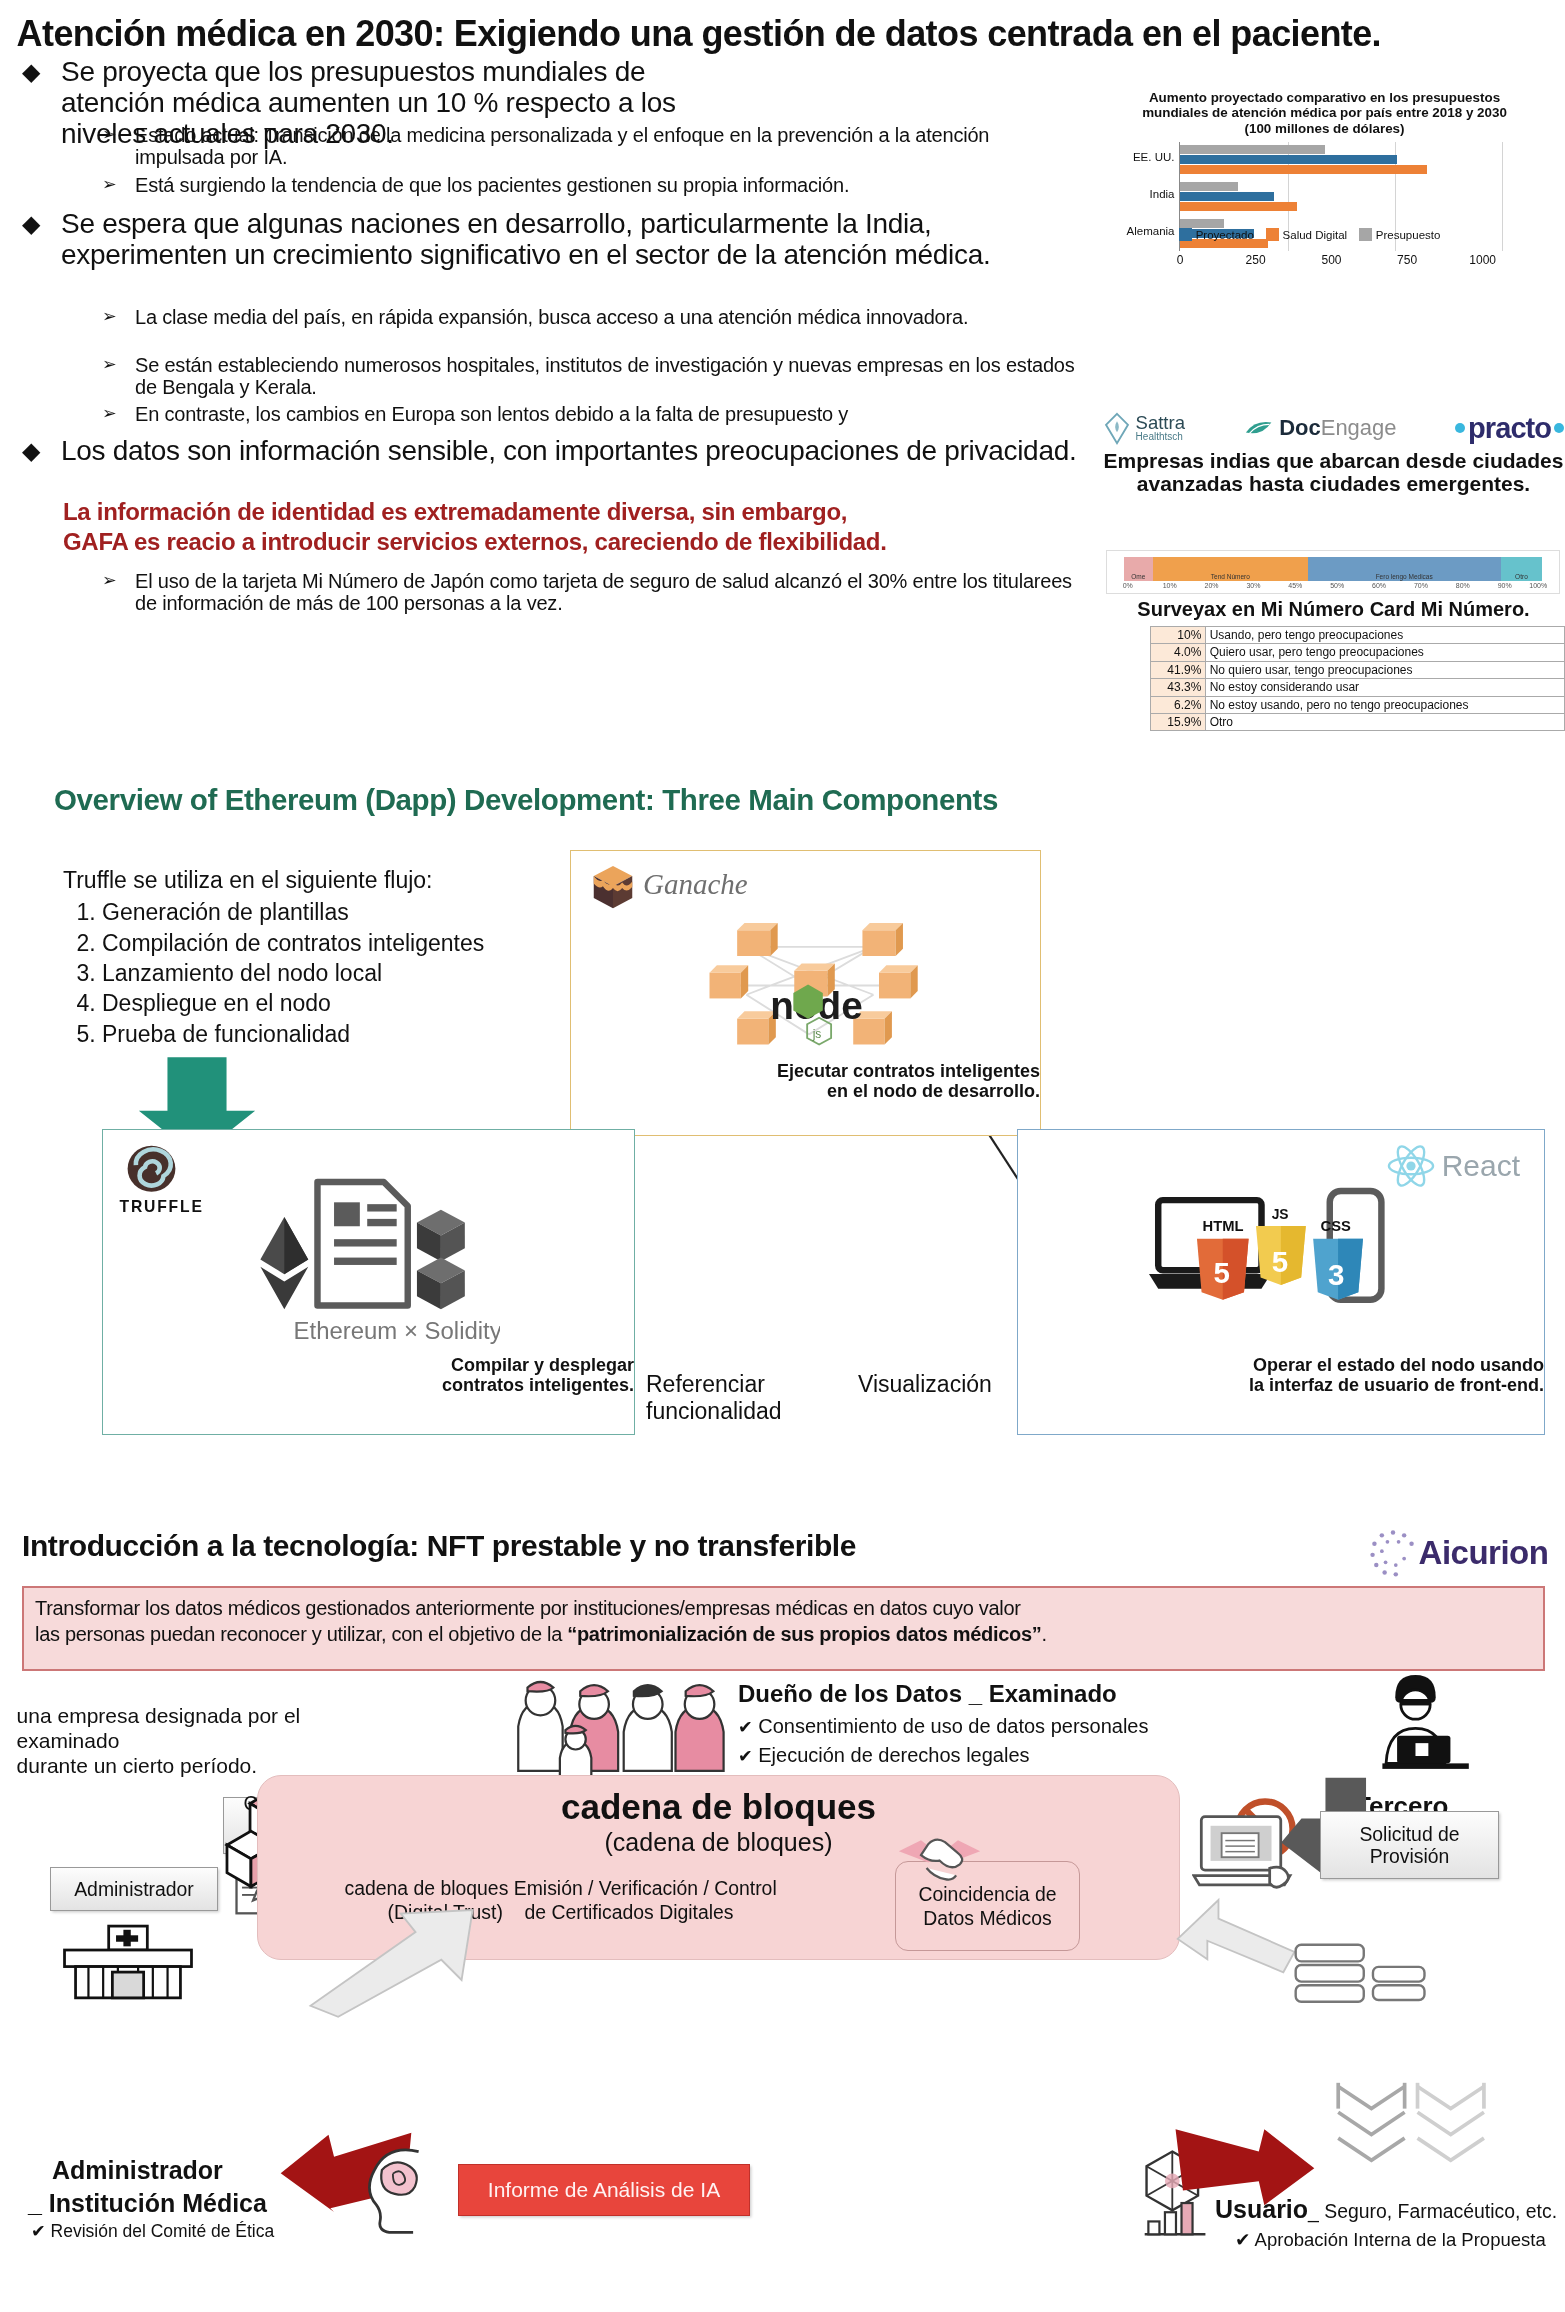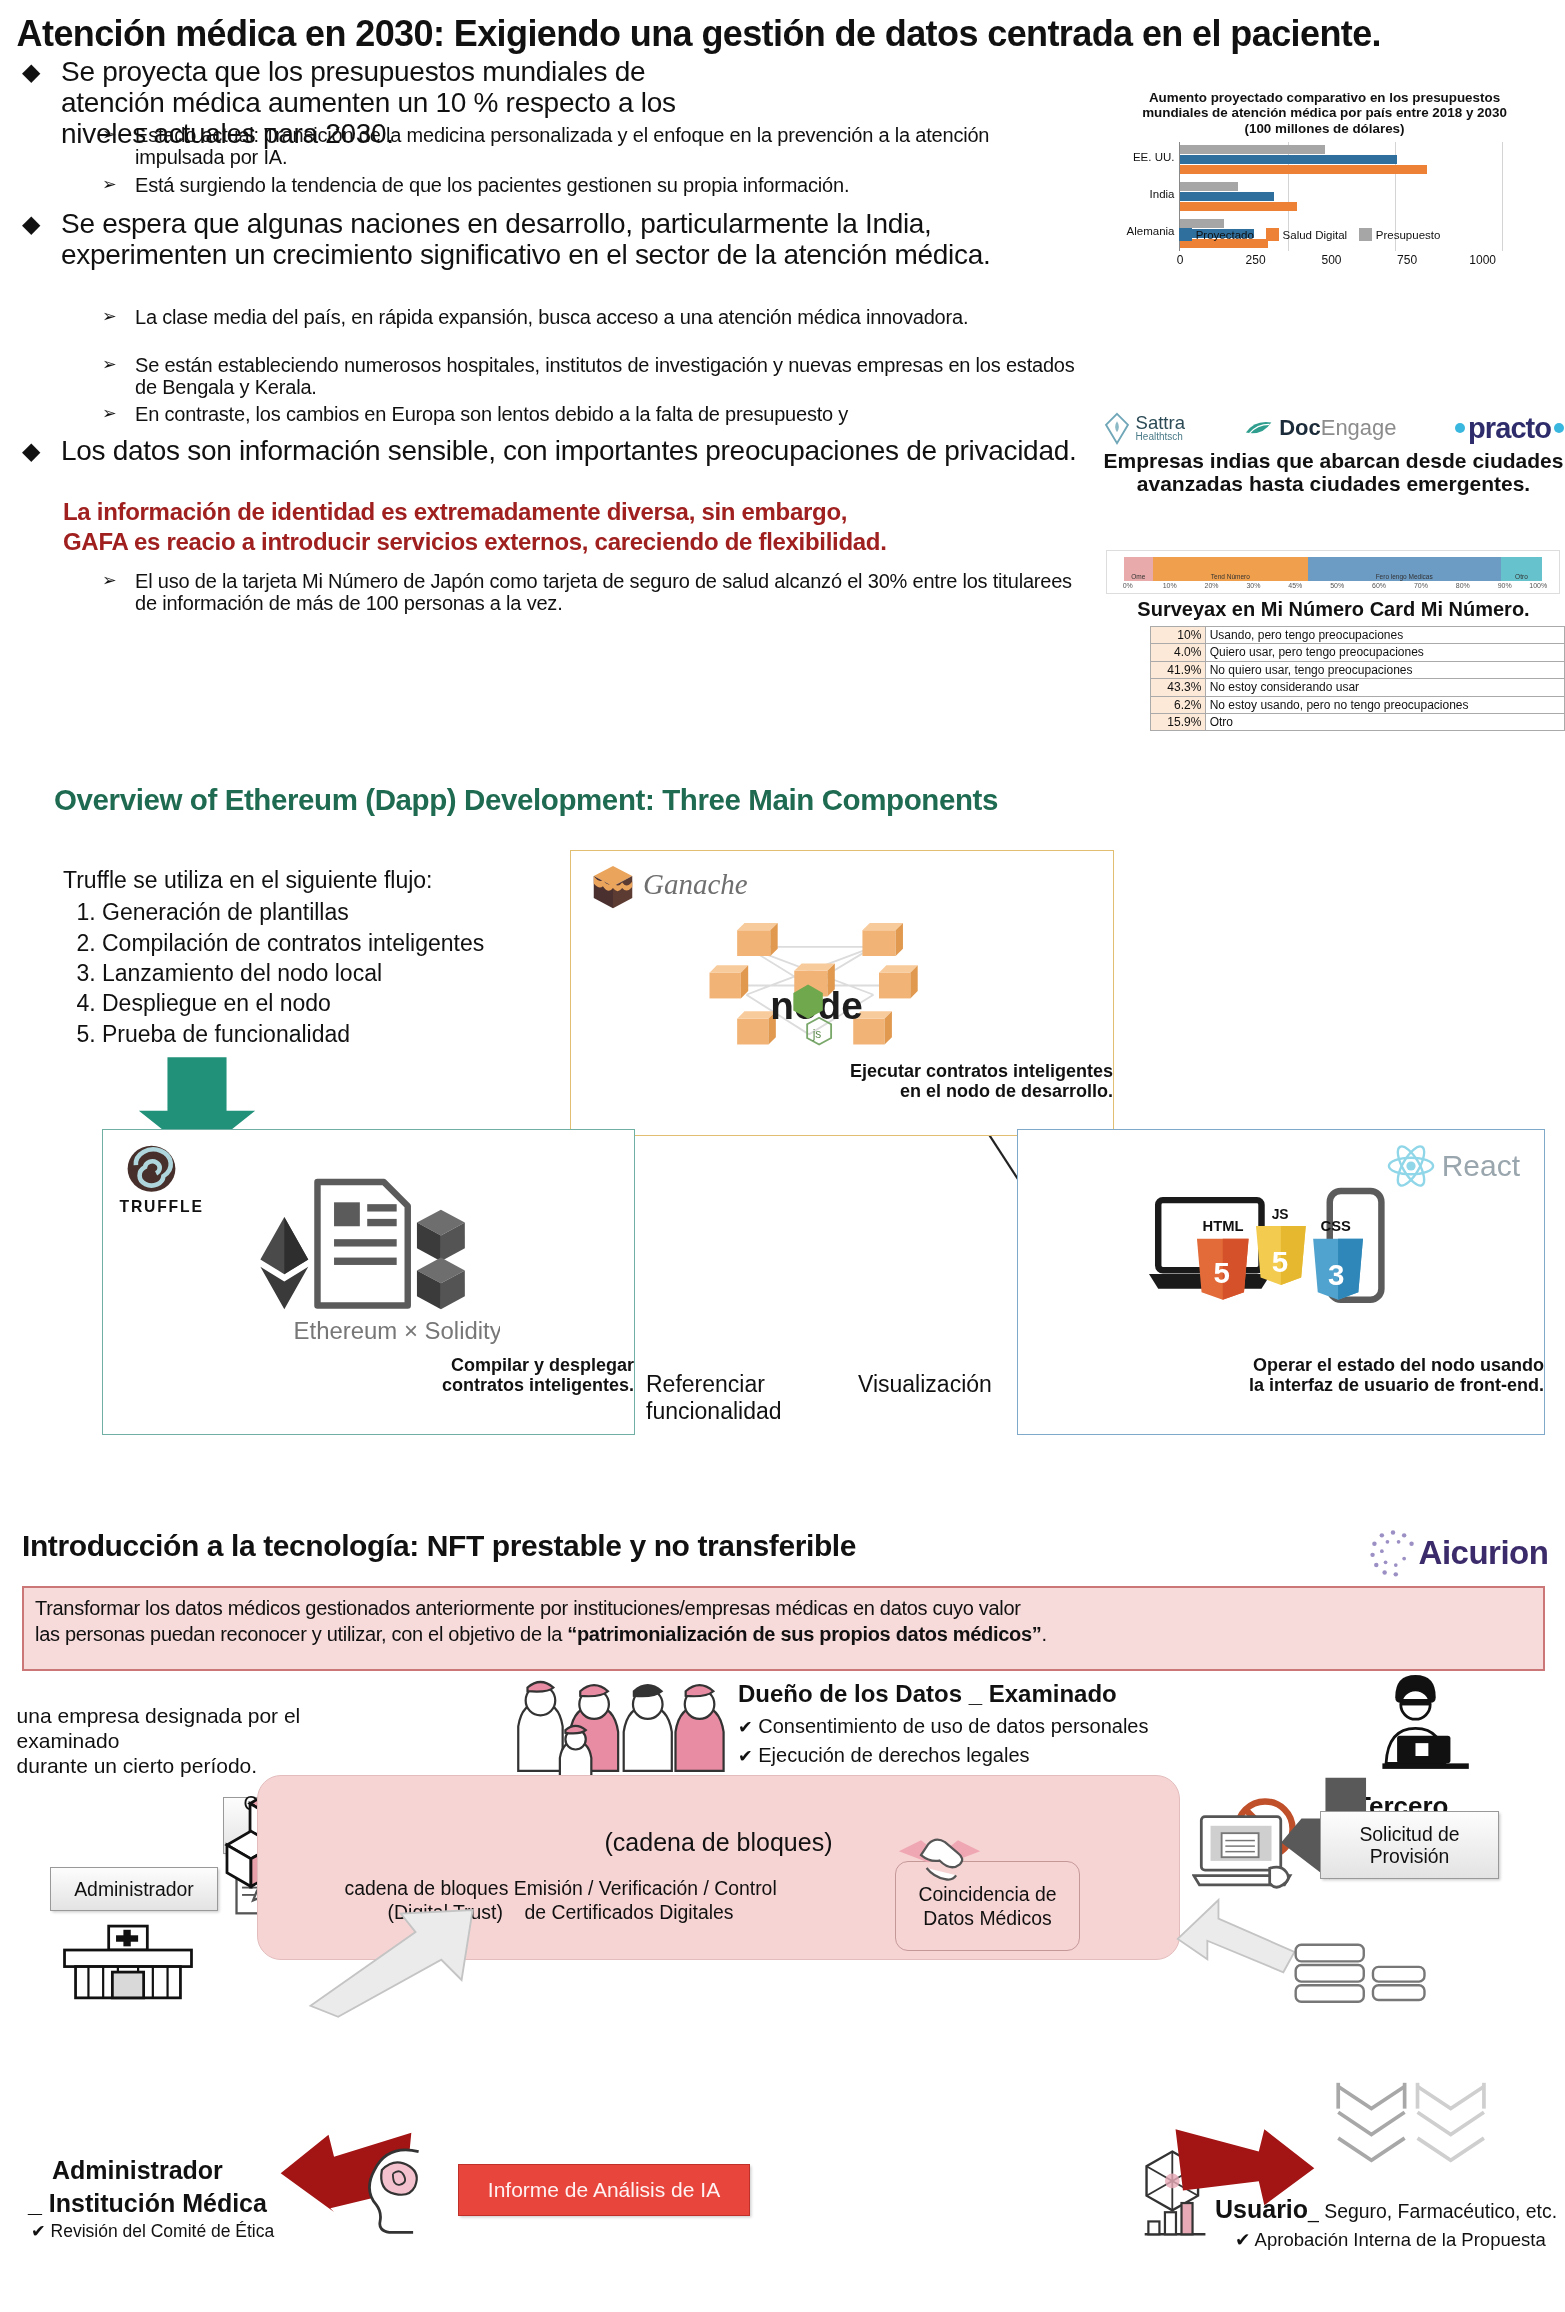--- a/index.html
+++ b/index.html
@@ -53,21 +53,21 @@
   #surveytable td { border:0.9px solid #aaa; padding:0.9px 3.7px; line-height:1.22; }
   #surveytable td.pc { width:55px; text-align:right; background:#FCE9D8; font-weight:normal; }
 
   
   #sec2 { position:absolute; left:0; top:780px; width:1565px; height:738px; }
   #s2-title { position:absolute; left:54px; top:2.8px; font-size:29.5px; font-weight:bold; color:#1F6B52; letter-spacing:-0.4px; }
   #truffle-flow { position:absolute; left:63px; top:85px; font-size:23px; line-height:1.32; }
   #truffle-flow ol { margin:1.8px 0 0 39px; }
   #truffle-flow li { list-style:decimal; }
 
-  .box-ganache { position:absolute; left:570px; top:70px; width:544px; height:286px; border:1.8px solid #E0BE72; background:#fff; }
+  .box-ganache { position:absolute; left:570px; top:70px; width:471px; height:286px; border:1.8px solid #E0BE72; background:#fff; }
   .box-tr { position:absolute; left:102px; top:349px; width:533px; height:306px; border:1.8px solid #6FAFA4; background:#fff; }
   .box-re { position:absolute; left:1017px; top:349px; width:528px; height:306px; border:1.8px solid #7FA8C9; background:#fff; }
   .boxcap { position:absolute; left:0; width:100%; text-align:right; font-size:18px; font-weight:bold; line-height:1.12;}
 
   .arrlbl { position:absolute; font-size:23px; }
   svg.lines { position:absolute; left:0; top:0; width:1565px; height:738px; pointer-events:none; }
 
   
   #sec3 { position:absolute; left:0; top:1518px; width:1565px; height:795px; }
   #s3-title { position:absolute; left:22px; top:11px; font-size:30px; font-weight:bold; letter-spacing:-0.4px; }
@@ -551,20 +551,21 @@
     <path d="M81 19 l-26 15 v30 l26 -15 z" fill="#fff" stroke="#111" stroke-width="3"></path>
     <path d="M30 49 l26 15 l-26 15 l-26 -15 z" fill="#fff" stroke="#111" stroke-width="3"></path>
     <path d="M4 64 l26 15 v30 l-26 -15 z" fill="#fff" stroke="#111" stroke-width="3"></path>
     <path d="M56 64 l-26 15 v30 l26 -15 z" fill="#E8A1AB" stroke="#111" stroke-width="3"></path>
     <path d="M80 49 l26 15 l-26 15 l-26 -15 z" fill="#fff" stroke="#111" stroke-width="3"></path>
     <path d="M54 64 l26 15 v30 l-26 -15 z" fill="#fff" stroke="#111" stroke-width="3"></path>
     <path d="M106 64 l-26 15 v30 l26 -15 z" fill="#E8A1AB" stroke="#111" stroke-width="3"></path>
   </svg>
 
   <div id="chainbox">
+    <div id="chain-h1">cadena de bloques</div>
     <div id="chain-h2">(cadena de bloques)</div>
     <div id="chain-sub">
       <span>cadena de bloques Emisión / Verificación / Control</span><br>
       <span>(Digital Trust)</span>&nbsp;&nbsp;&nbsp;&nbsp;<span>de Certificados Digitales</span>
     </div>
     <div id="matchbox">
       <span><span>Coincidencia de</span><br><span>Datos Médicos</span></span>
     </div>
     <svg style="position:absolute;left:637px;top:55px;" width="89" height="61" viewBox="0 0 96 66">
       <path d="M4 22 l24 -12 l18 14 l-10 10 z" fill="#EFA7B4"></path>

